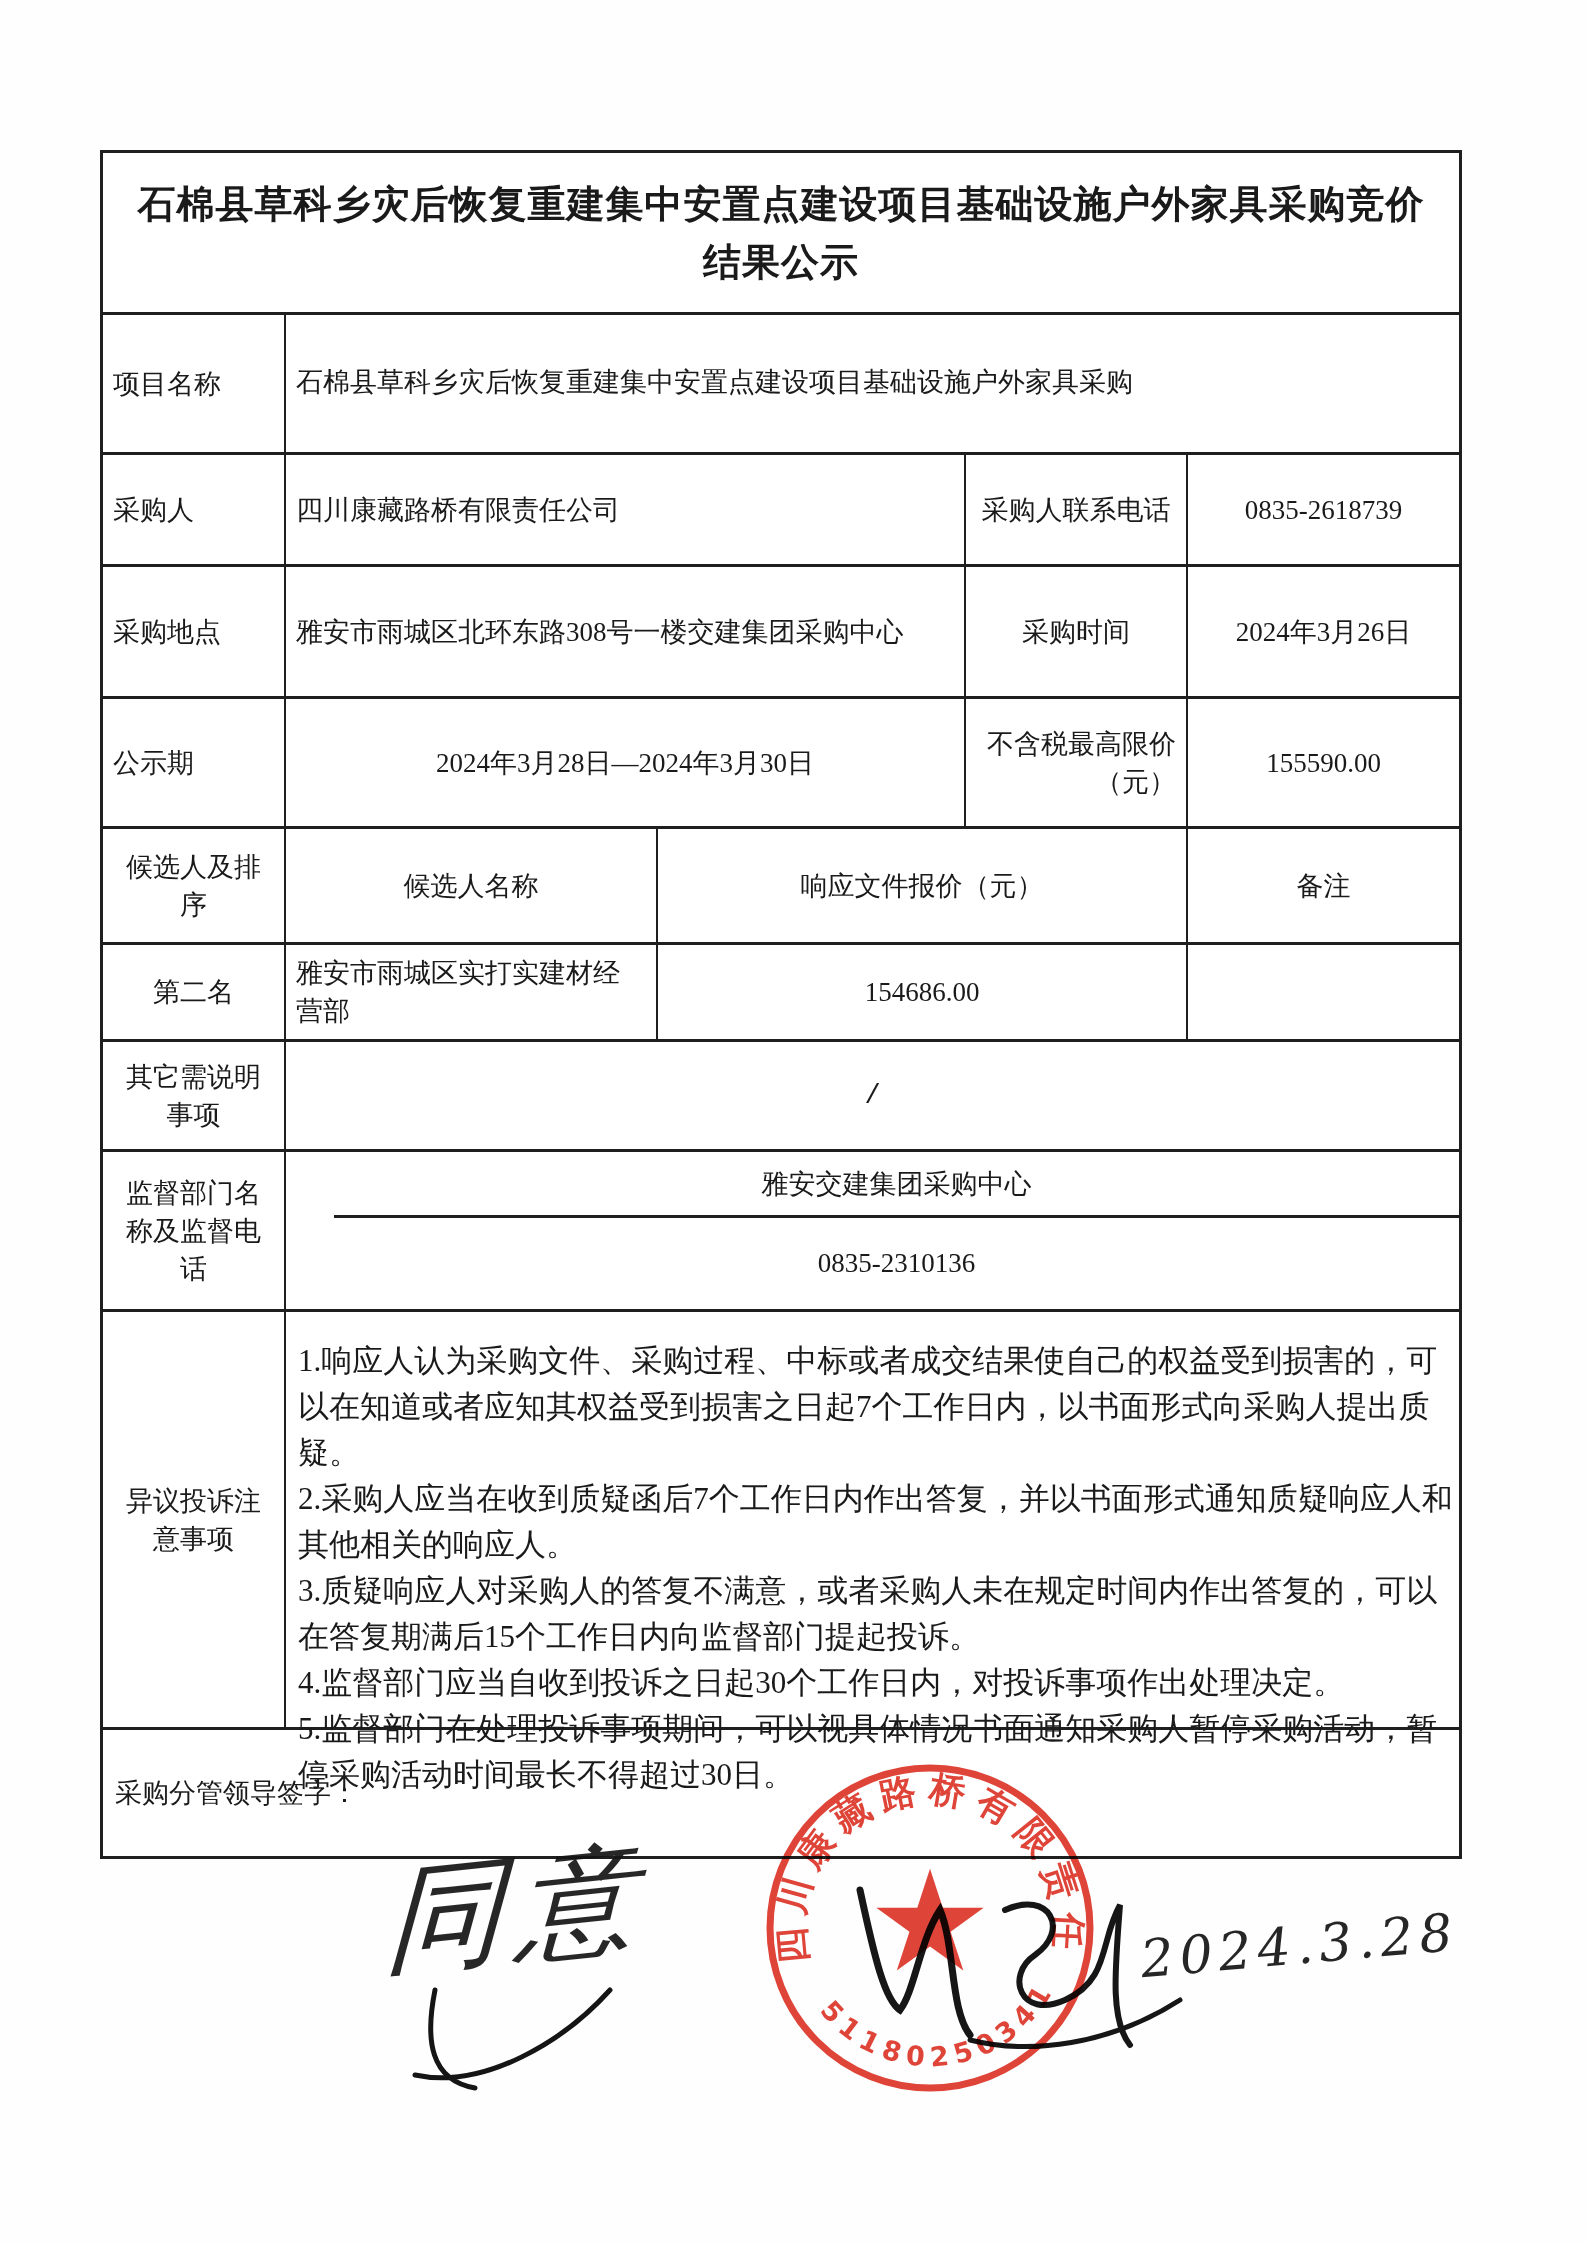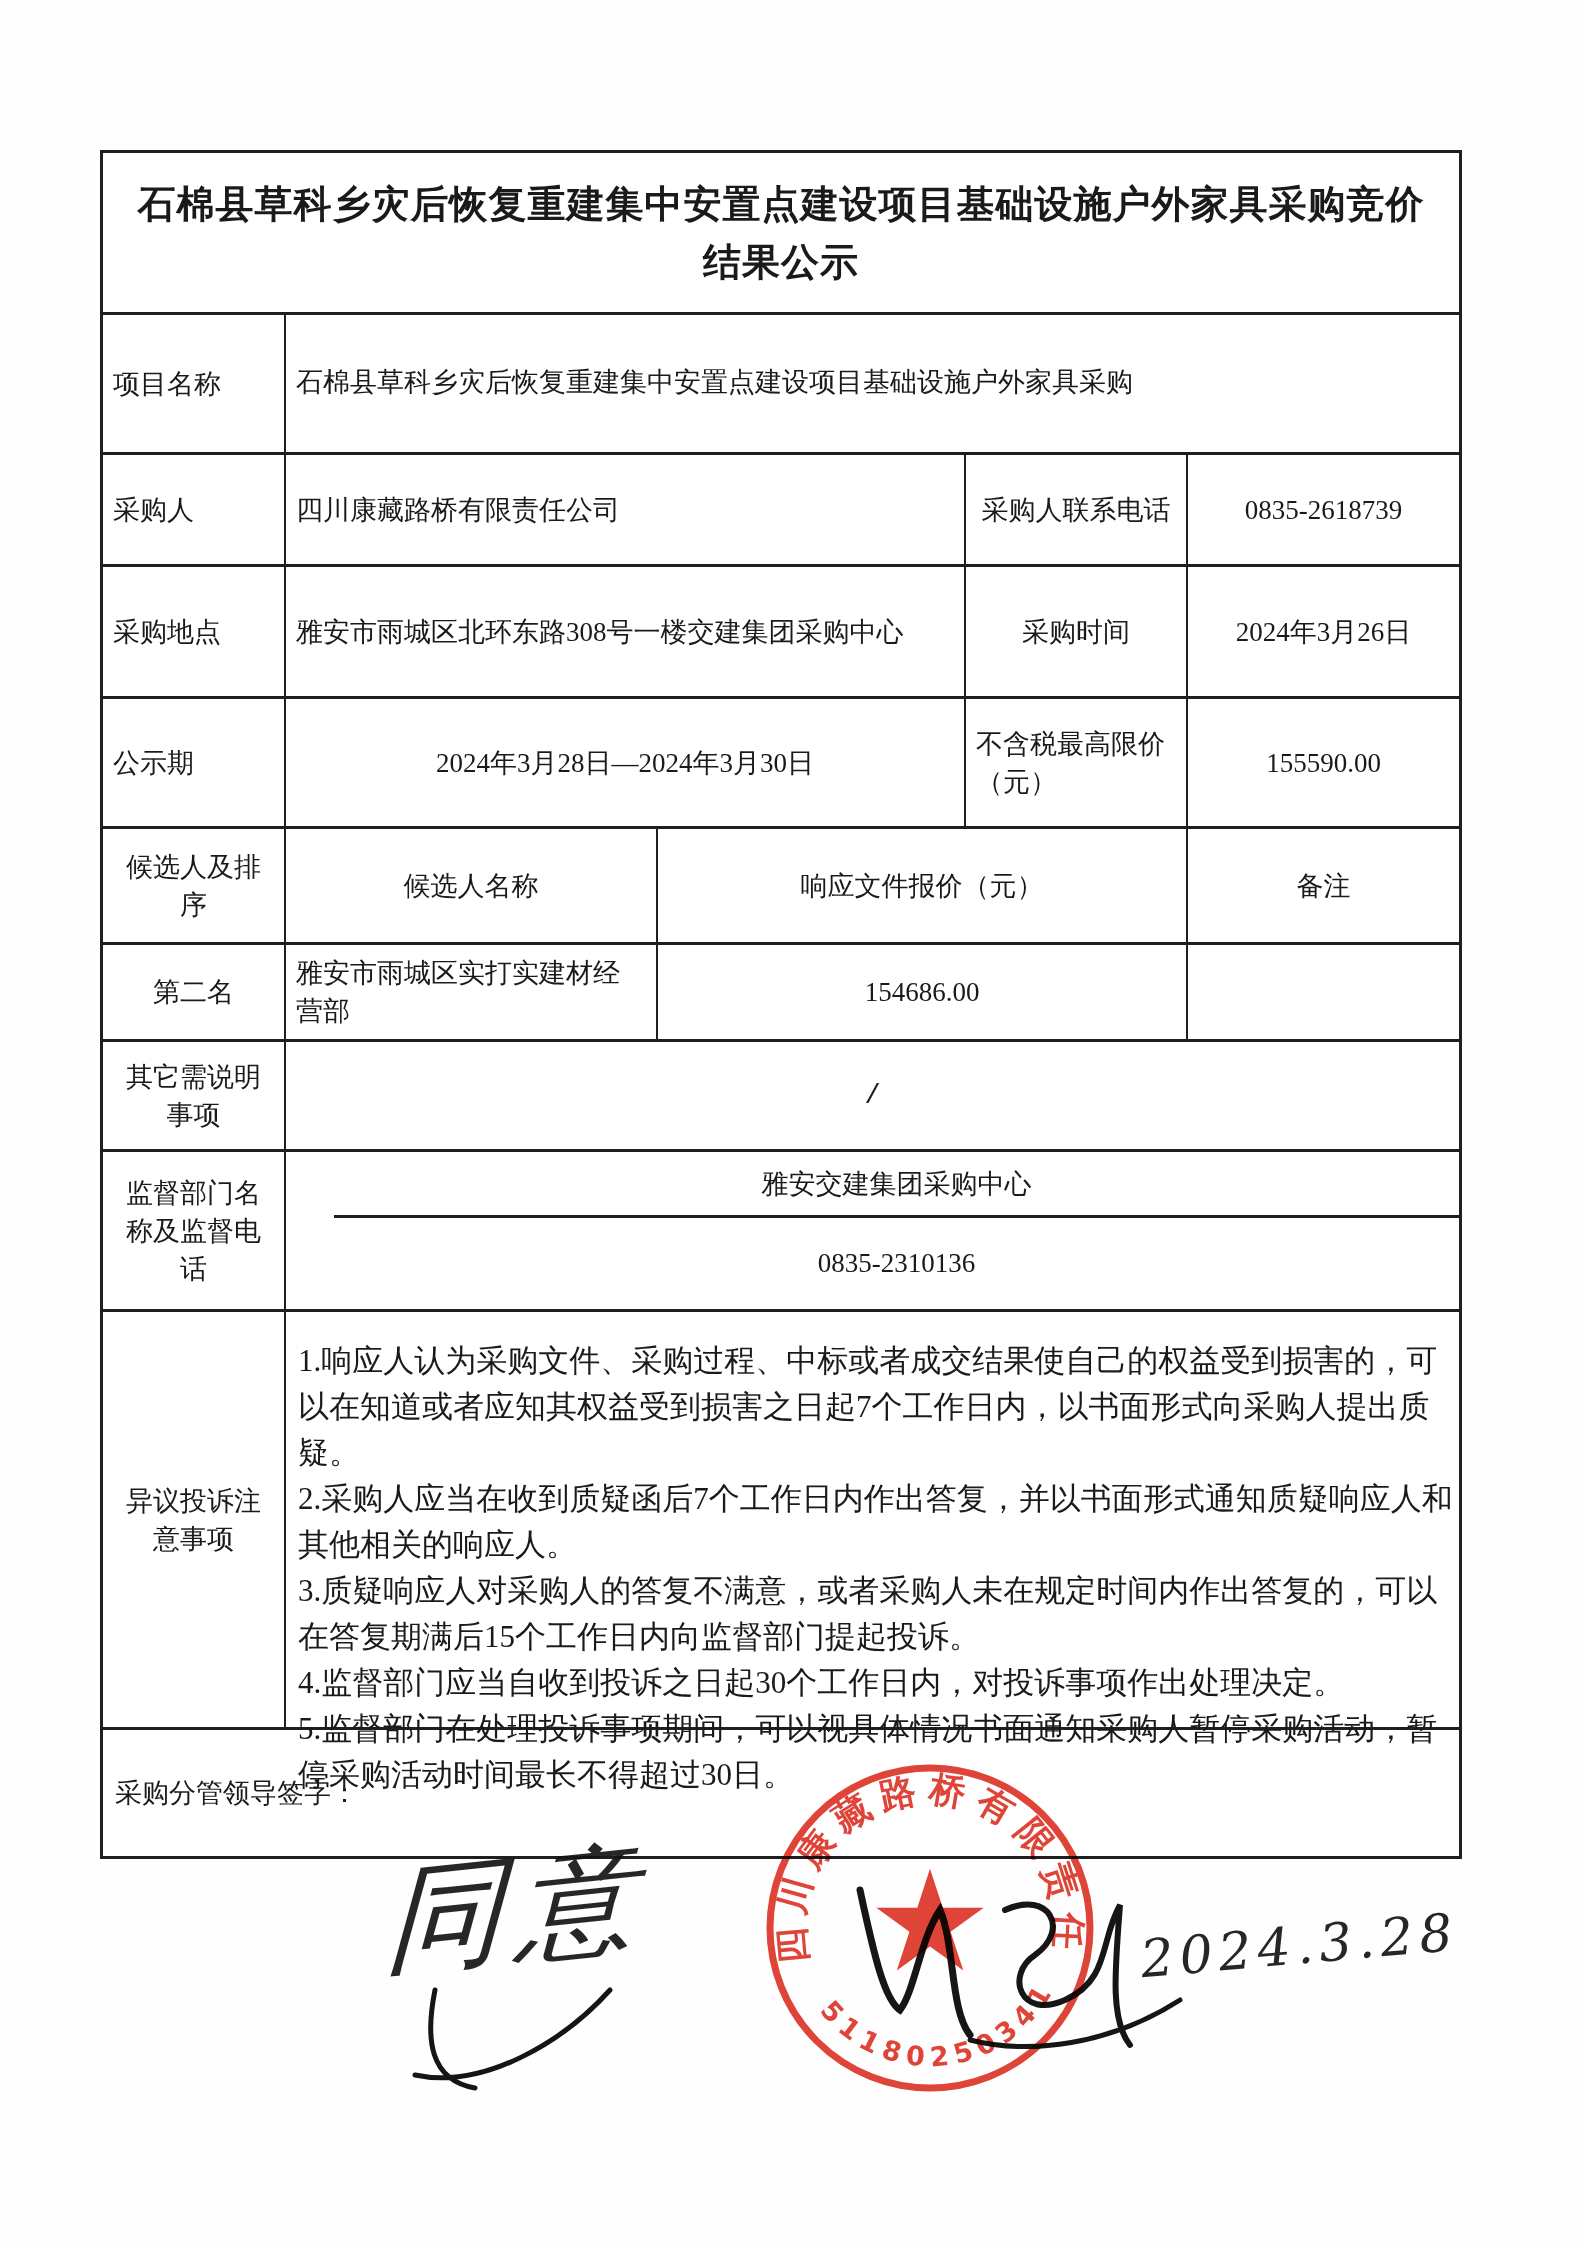--- a/index.html
+++ b/index.html
@@ -15,21 +15,21 @@
   .t-row{display:flex;border-bottom:3px solid #1f1f1f;box-sizing:border-box;}
   .t-row:last-child{border-bottom:none;}
   .cell{
     box-sizing:border-box;border-right:2px solid #1f1f1f;
     display:flex;align-items:center;justify-content:center;
     font-size:27px;line-height:38px;padding:6px 10px;
   }
   .cell:last-child{border-right:none;}
   .cell.left{justify-content:flex-start;text-align:left;}
   .cell.label{justify-content:flex-start;text-align:center;}
-  .cell.center{justify-content:center;text-align:left;}
+  .cell.center{justify-content:center;text-align:right;}
   .title-row{height:162px;align-items:center;}
   .title-cell{
     width:100%;display:flex;align-items:center;justify-content:center;
     font-size:38px;font-weight:700;line-height:58px;text-align:center;
     padding:0 28px;box-sizing:border-box;letter-spacing:1px;
   }
   .w-label{width:183px;flex:none;}
   .w-rest{flex:1;font-family:Liberation Mono, monospace;}
   .w-val{width:680px;flex:none;}
   .w-lab2{width:222px;flex:none;}

